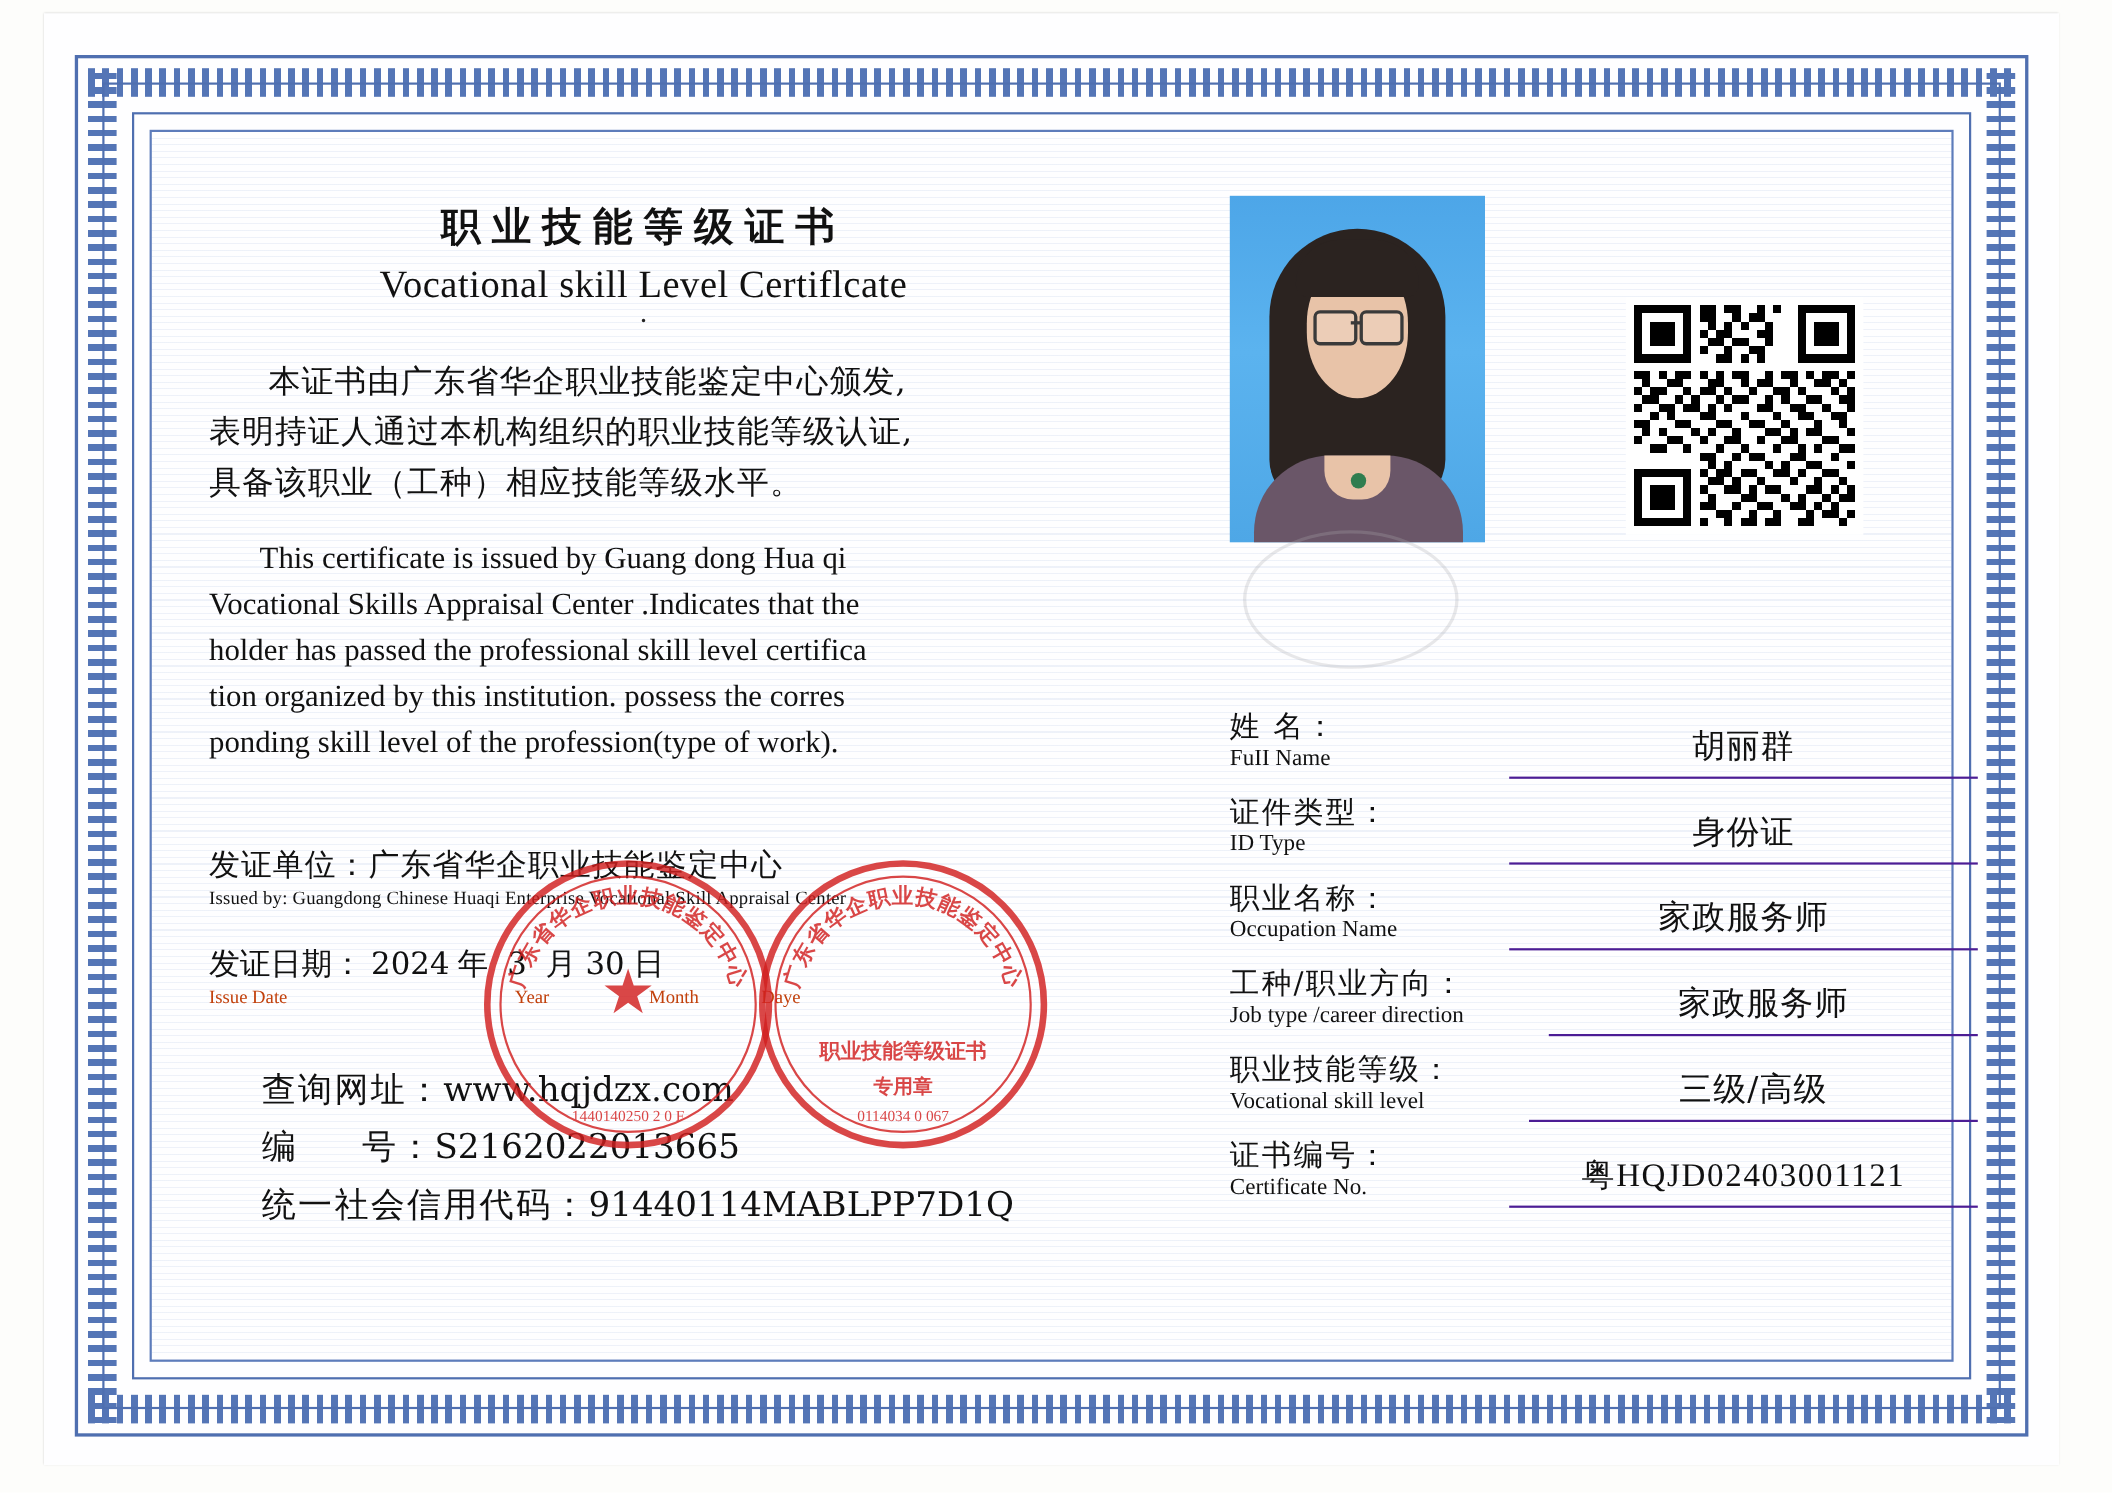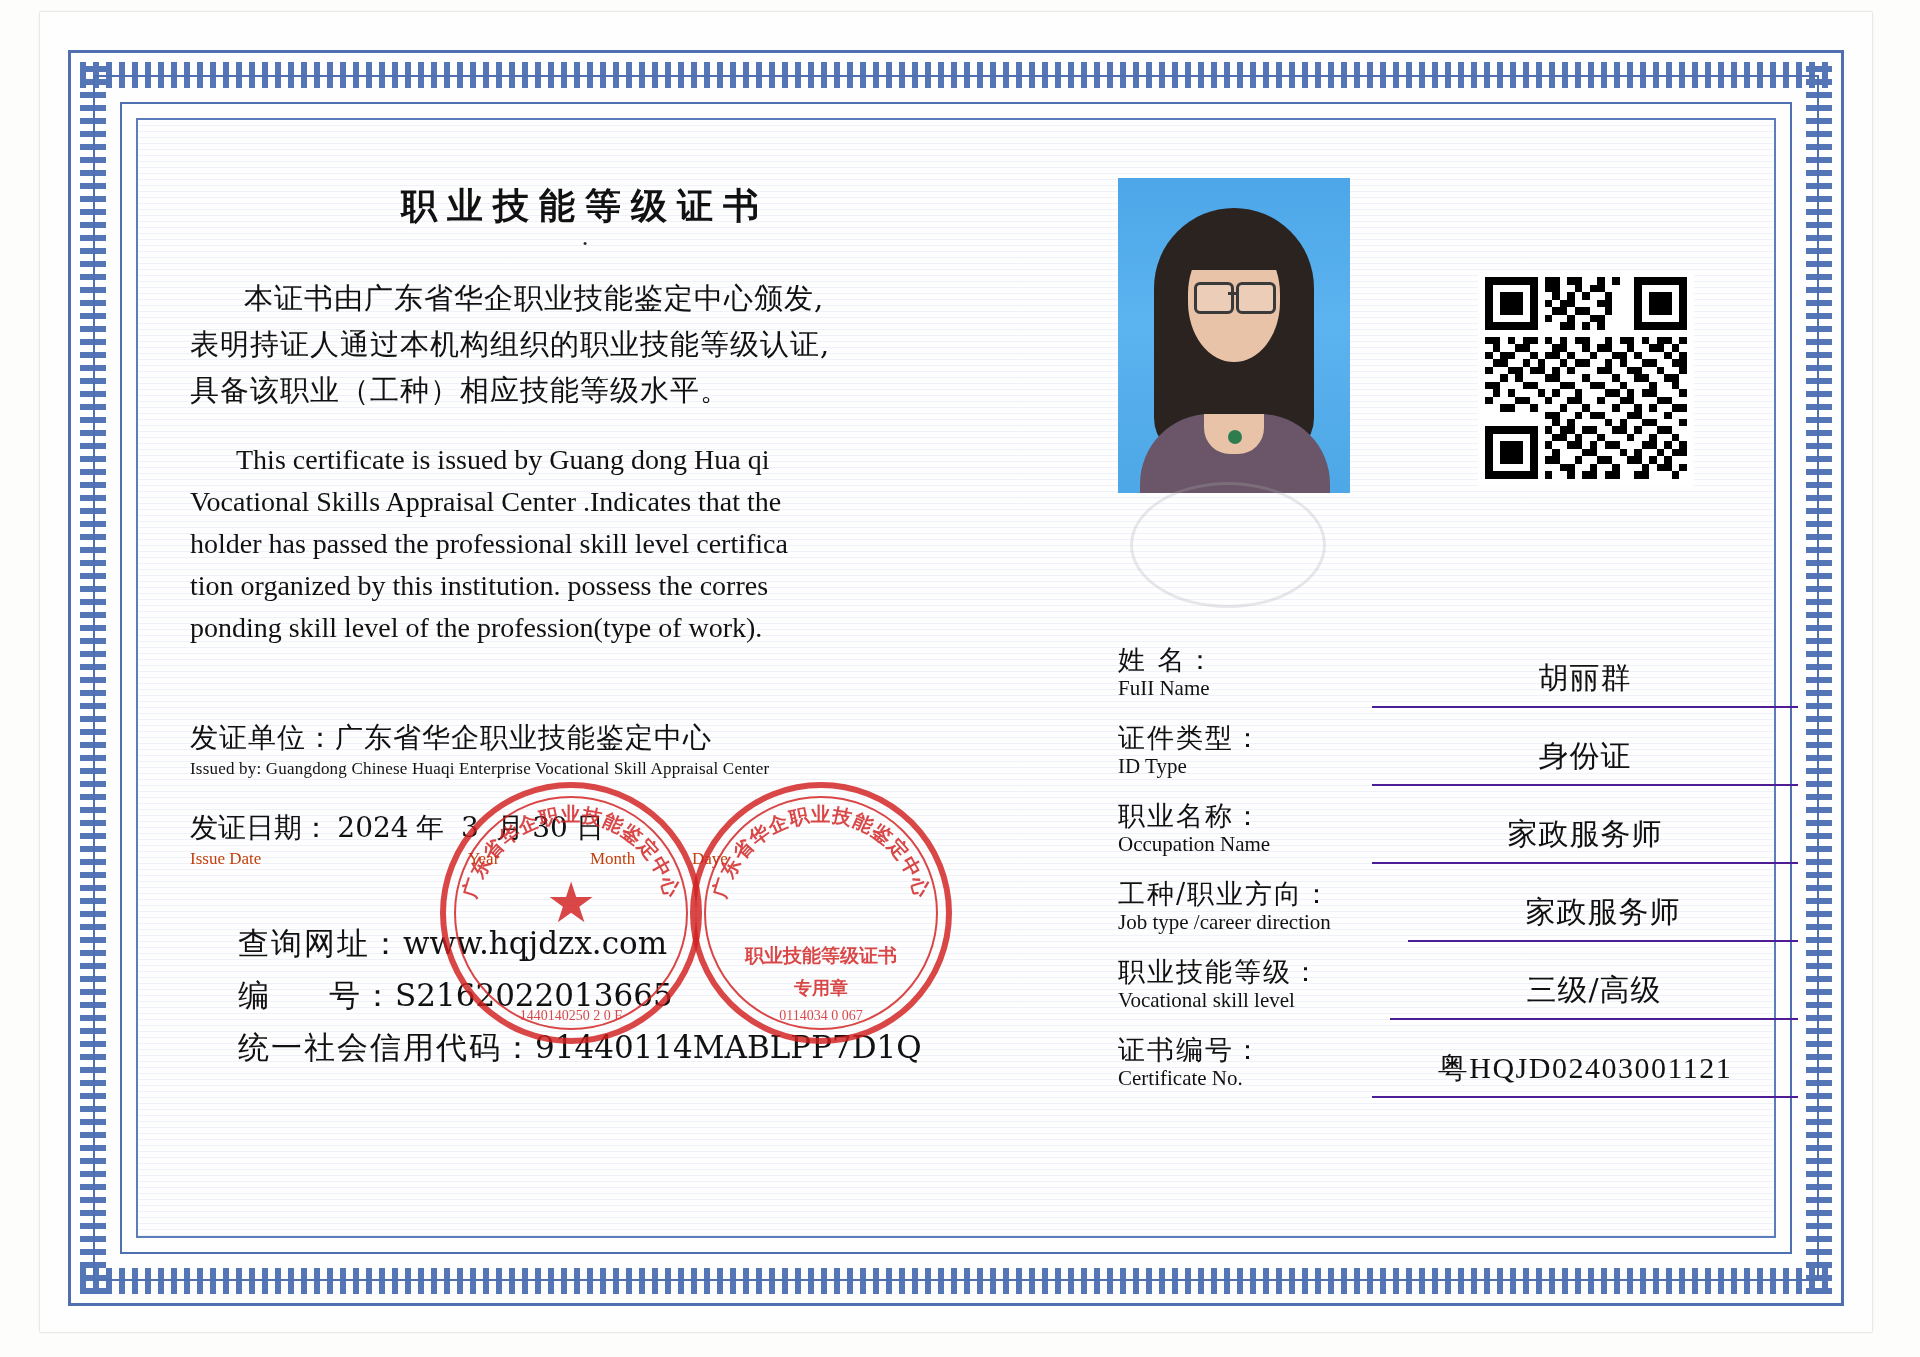--- a/index.html
+++ b/index.html
@@ -158,20 +158,21 @@
 
 <div class="page">
   <div class="cert">
 
     <div class="border-outer"></div>
     <div class="border-key"></div>
     <div class="border-inner"></div>
 
     <div class="left">
       <div class="title-cn">职业技能等级证书</div>
+      <div class="title-en">Vocational skill Level  Certiflcate</div>
       <div class="dot">·</div>
 
       <div class="para-cn">
         <span class="indent"></span><span>本证书由广东省华企职业技能鉴定中心颁发,</span><br>
         <span>表明持证人通过本机构组织的职业技能等级认证,</span><br>
         <span>具备该职业（工种）相应技能等级水平。</span>
       </div>
 
       <div class="para-en">
         <span class="indent"></span><span>This certificate is issued by Guang dong Hua qi</span><br>

